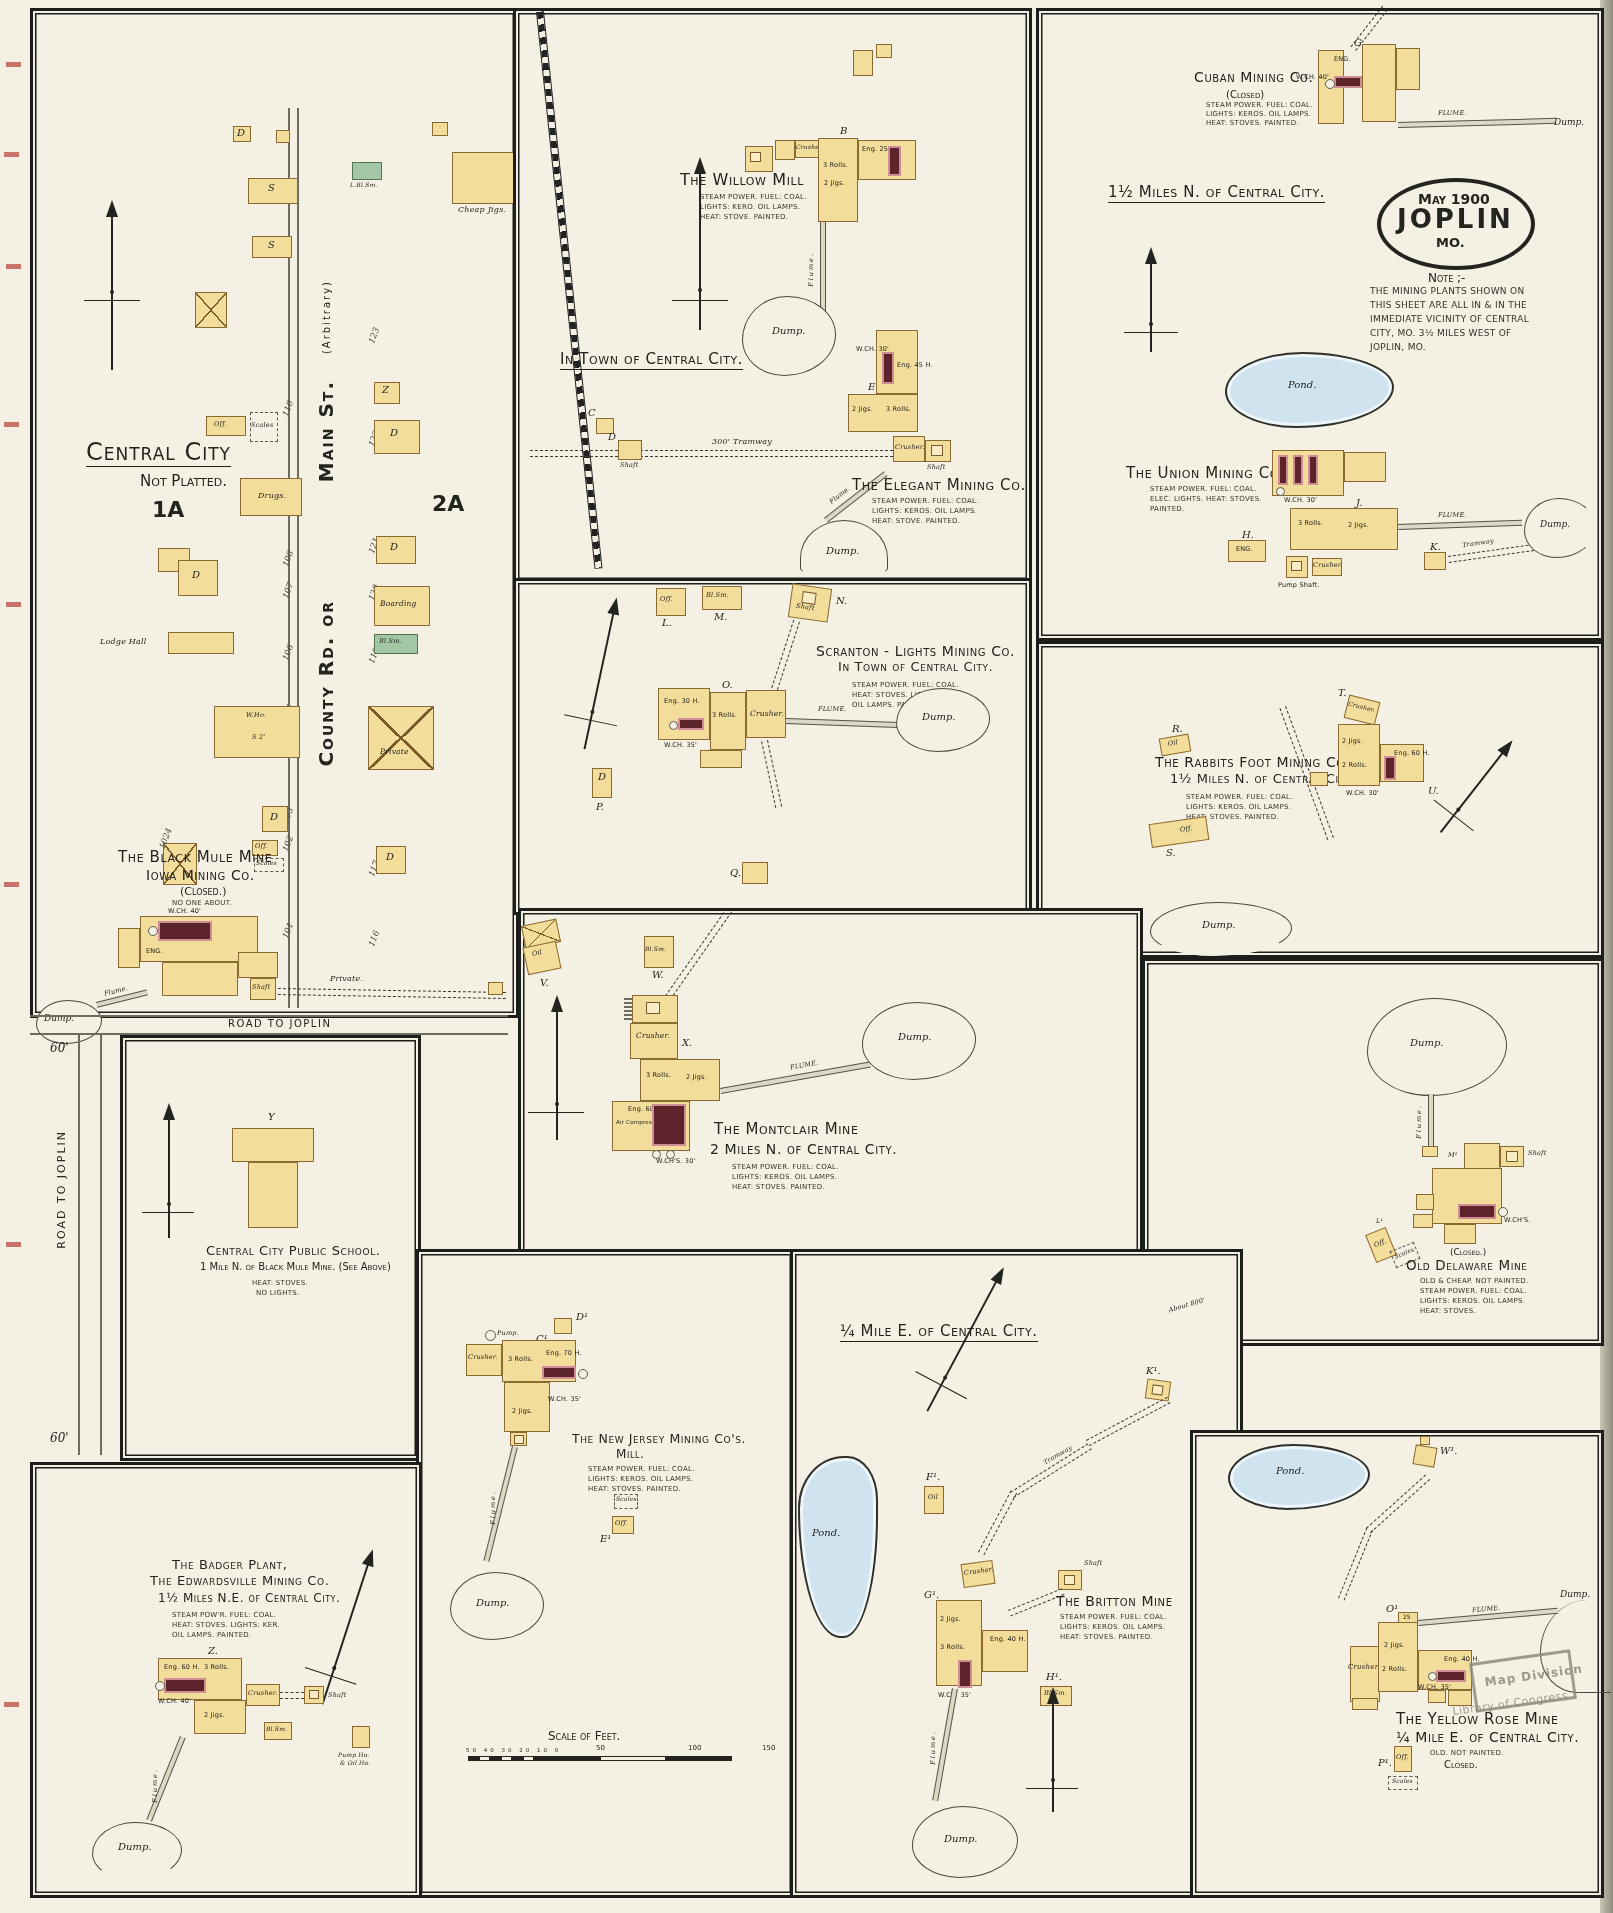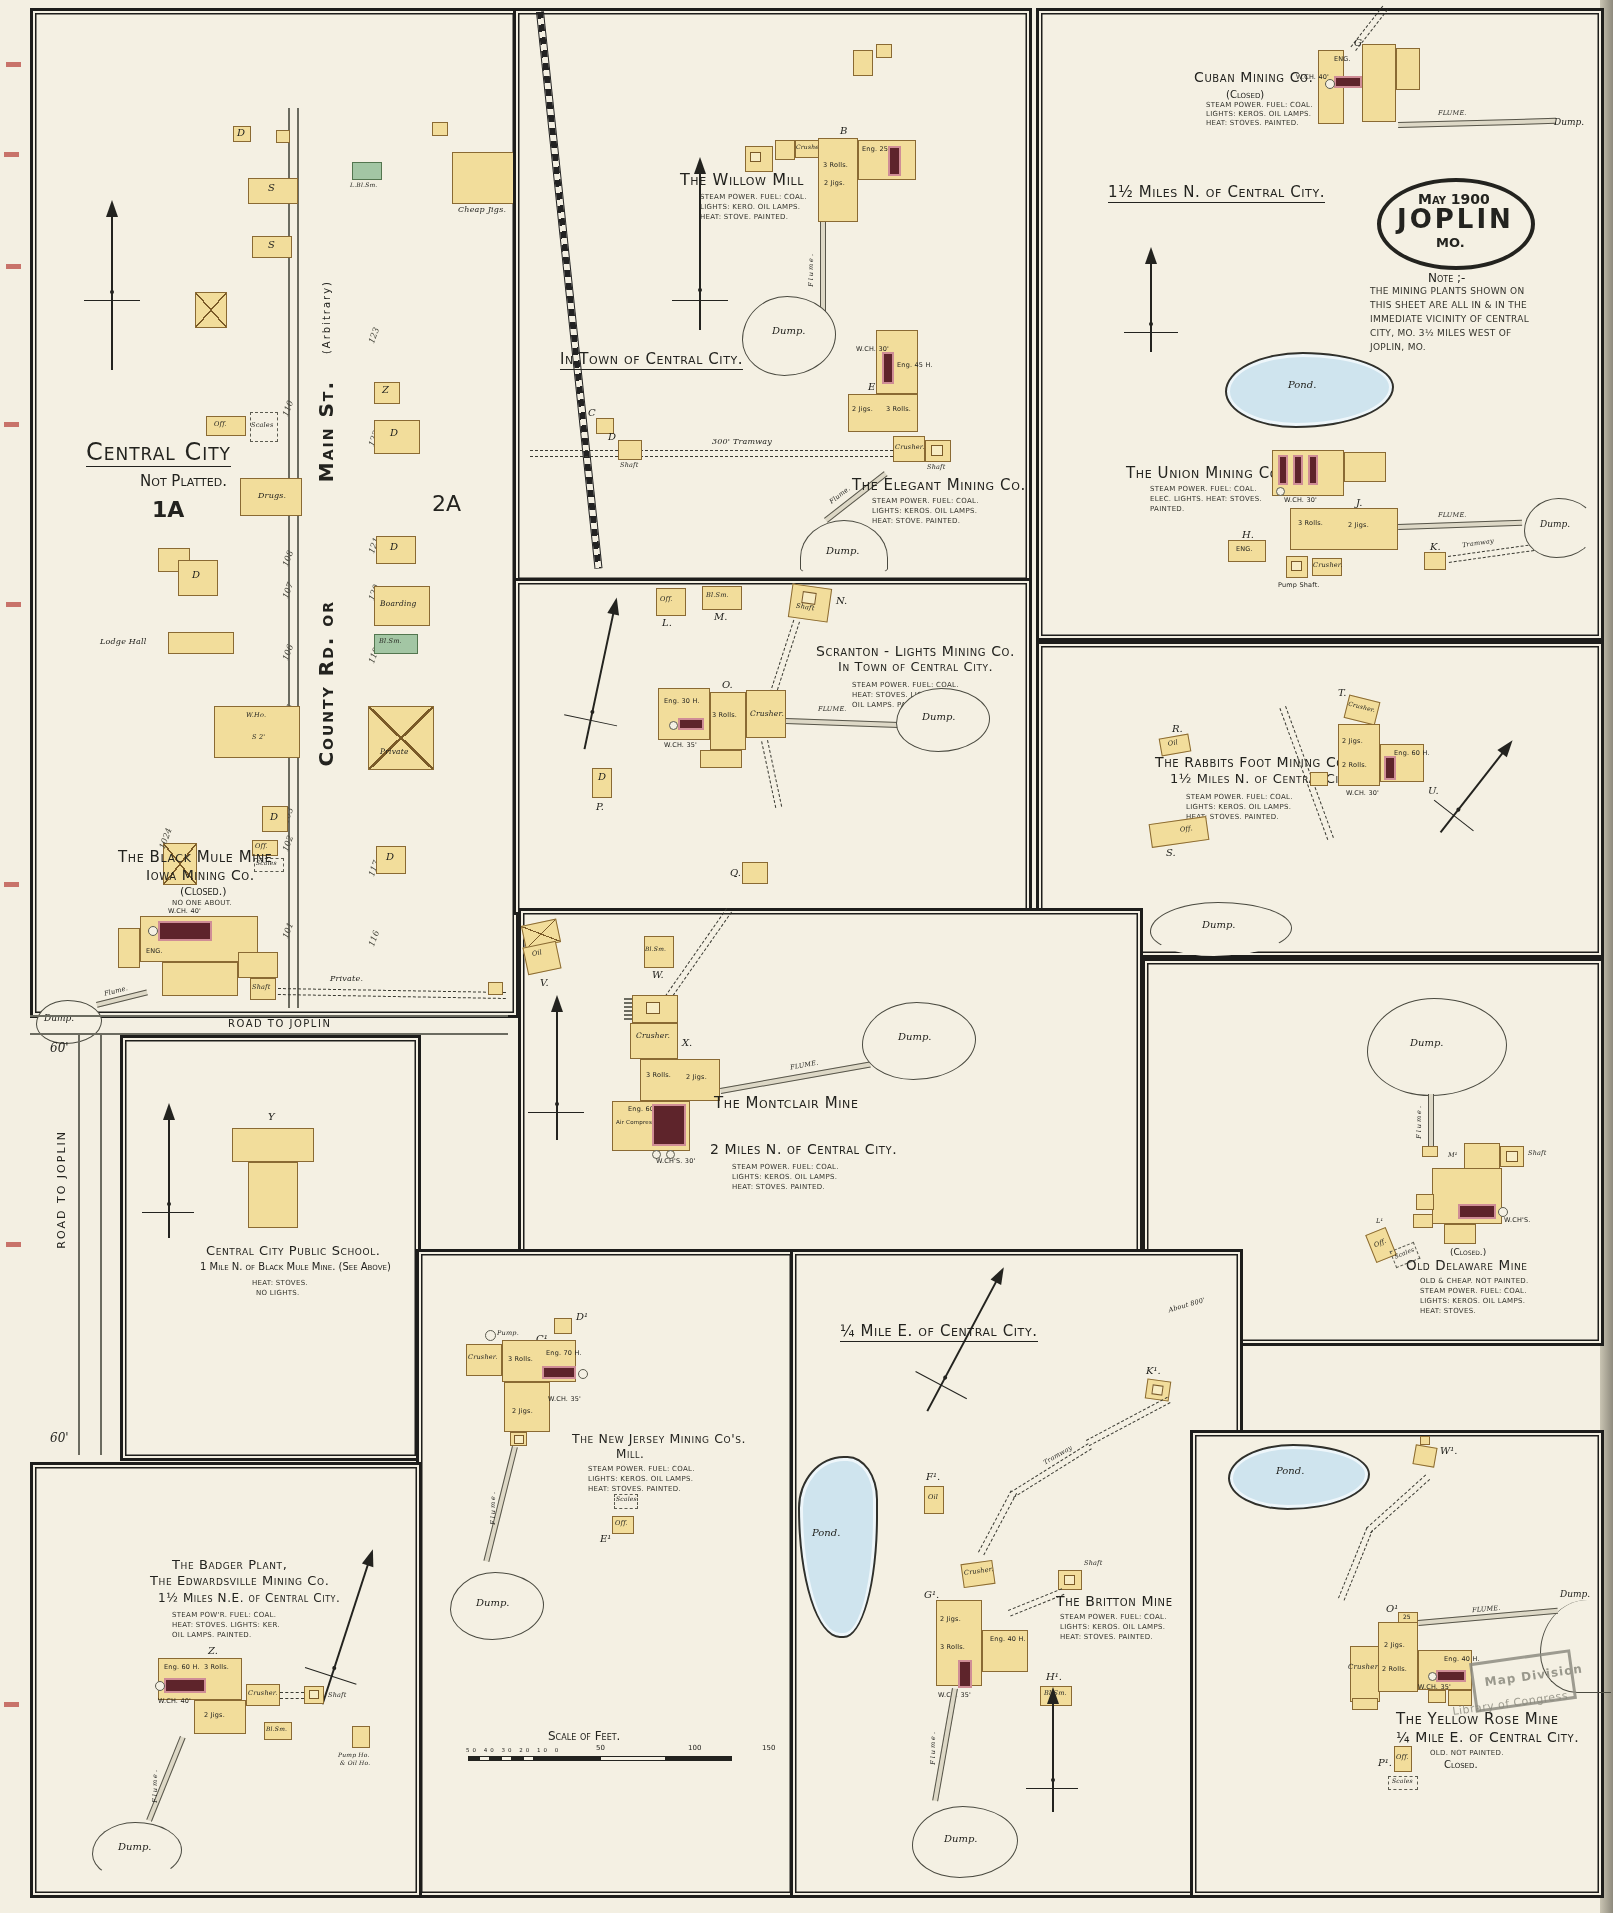--- a/index.html
+++ b/index.html
@@ -74,21 +74,21 @@
   <div class="panel" style="left:30px;top:8px;width:483px;height:1004px;"></div>
 
   <div class="cline" style="left:111px;top:205px;height:165px;"></div>
   <div class="carrow" style="left:106px;top:200px;"></div>
   <div class="ccross" style="left:84px;top:300px;width:56px;"></div>
   <div class="cdot" style="left:110px;top:290px;"></div>
 
   <div class="lbl sc under" style="left:86px;top:440px;font-size:24px;letter-spacing:1px;">Central City</div>
   <div class="lbl sc" style="left:140px;top:474px;font-size:15px;">Not Platted.</div>
   <div class="lbl" style="left:152px;top:498px;font-size:22px;font-weight:bold;">1A</div>
-  <div class="lbl" style="left:432px;top:492px;font-size:22px;font-weight:normal;">2A</div>
+  <div class="lbl" style="left:432px;top:492px;font-size:22px;font-weight:bold;">2A</div>
 
   <div class="road" style="left:288px;top:108px;width:1.6px;height:900px;"></div>
   <div class="road" style="left:297px;top:108px;width:1.6px;height:900px;"></div>
   <div class="lbl vtext sc" style="left:316px;top:380px;font-size:20px;font-weight:bold;">Main St.</div>
   <div class="lbl vtext" style="left:322px;top:280px;font-size:10px;">(Arbitrary)</div>
   <div class="lbl vtext sc" style="left:316px;top:600px;font-size:20px;font-weight:bold;">County Rd. or</div>
 
   <div class="lbl lot" style="left:280px;top:404px;">110</div>
   <div class="lbl lot" style="left:280px;top:493px;">109</div>
   <div class="lbl lot" style="left:280px;top:554px;">108</div>
@@ -424,21 +424,21 @@
   <div class="lbl tiny" style="left:628px;top:1106px;">Eng. 60 H.</div>
   <div class="lbl tiny" style="left:616px;top:1120px;font-size:5.5px;">Air Compressor.</div>
   <div class="bld dark" style="left:652px;top:1104px;width:34px;height:42px;"></div>
   <div class="circle" style="left:652px;top:1150px;width:7px;height:7px;"></div>
   <div class="circle" style="left:666px;top:1150px;width:7px;height:7px;"></div>
   <div class="lbl tiny" style="left:656px;top:1158px;">W.CH'S. 30'</div>
   <div class="dline" style="left:720px;top:1088px;width:152px;transform:rotate(-10deg);"></div>
   <div class="lbl tiny it caps" style="left:790px;top:1062px;transform:rotate(-10deg);">Flume.</div>
   <div class="dump" style="left:862px;top:1002px;width:112px;height:76px;"></div>
   <div class="lbl it" style="left:898px;top:1032px;font-size:10px;">Dump.</div>
-  <div class="lbl title" style="left:714px;top:1096px;">The Montclair Mine</div>
+  <div class="lbl title" style="left:714px;top:1122px;">The Montclair Mine</div>
   <div class="lbl title" style="left:710px;top:1142px;font-size:14px;">2 Miles N. of Central City.</div>
   <div class="lbl det" style="left:732px;top:1164px;">Steam Power. Fuel: Coal.</div>
   <div class="lbl det" style="left:732px;top:1174px;">Lights: Keros. Oil Lamps.</div>
   <div class="lbl det" style="left:732px;top:1184px;">Heat: Stoves. Painted.</div>
 
   <div class="panel" style="left:1142px;top:958px;width:456px;height:382px;"></div>
   <div class="dump" style="left:1367px;top:998px;width:138px;height:96px;"></div>
   <div class="lbl it" style="left:1410px;top:1038px;font-size:10px;">Dump.</div>
   <div class="dlinev" style="left:1428px;top:1094px;height:54px;"></div>
   <div class="lbl tiny it vtext" style="left:1416px;top:1104px;">Flume.</div>

